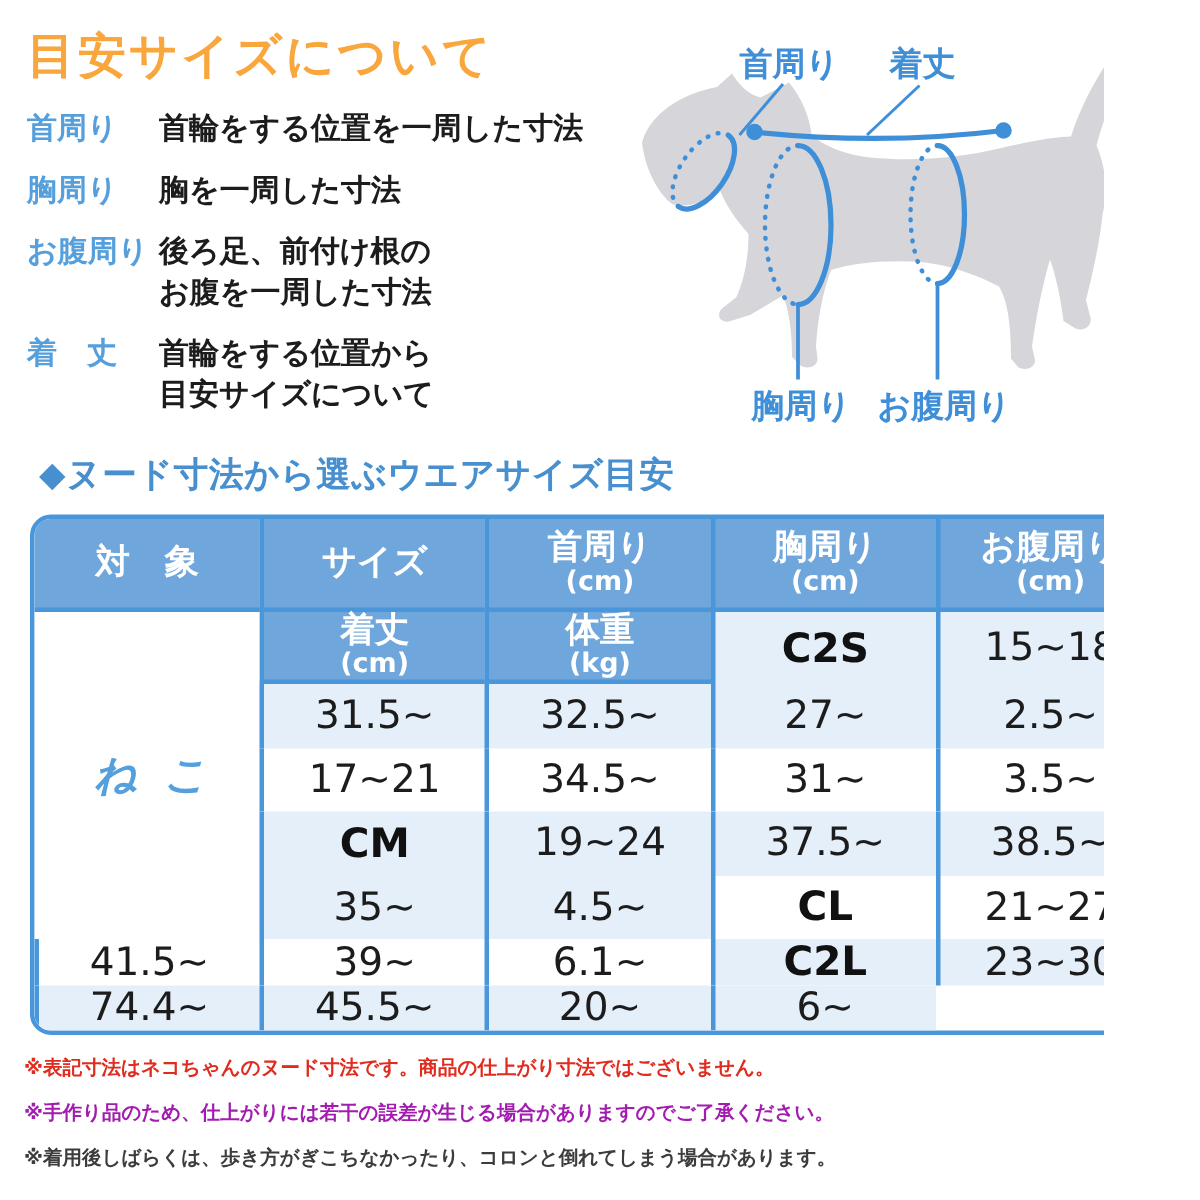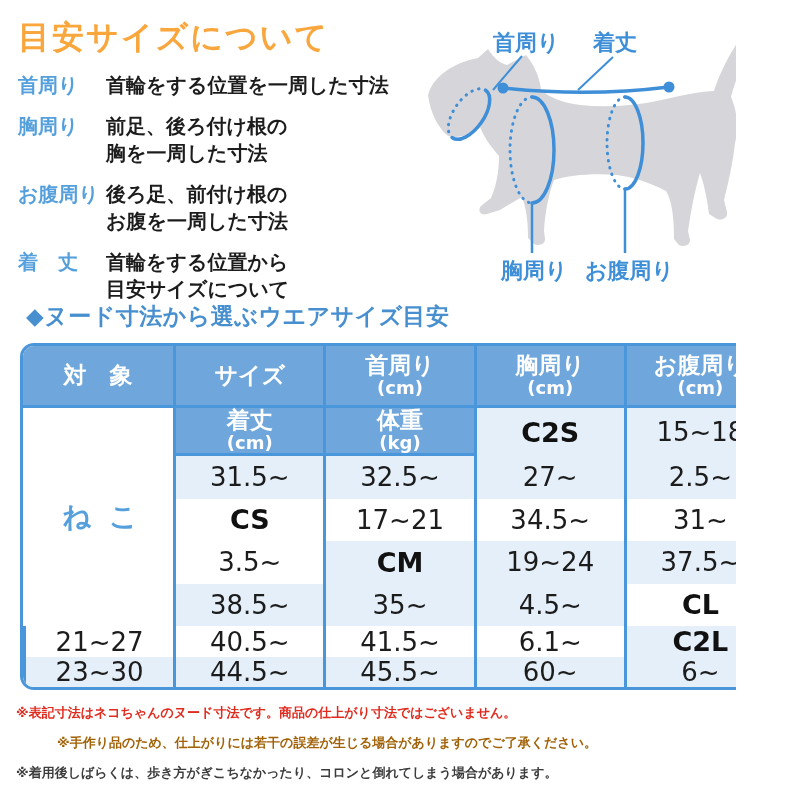--- a/index.html
+++ b/index.html
@@ -43,21 +43,21 @@
     border:3px solid var(--blue-deep);border-radius:14px;overflow:hidden;background:#fff;
     display:grid;grid-template-columns:repeat(5,1fr);grid-template-rows:62px repeat(5,1fr);}
   .th{background:var(--header-bg);border-bottom:3px solid var(--blue-deep);
     display:flex;flex-direction:column;align-items:center;justify-content:center;
     color:#fff;font-weight:bold;}
   .th-label{font-size:23px;line-height:25px;}
   .th-unit{font-size:18px;line-height:20px;font-weight:bold;}
   .bl{border-left:3px solid var(--blue-deep);}
   .cell{display:flex;align-items:center;justify-content:center;color:var(--ink);}
   .target-cell{grid-column:1;grid-row:2 / span 5;background:#fff;
-    color:var(--blue-label);font-size:28px;font-weight:bold;letter-spacing:18px;padding-left:22px;}
+    color:var(--blue-label);font-size:28px;font-weight:bold;letter-spacing:18px;padding-left:22px;font-style:italic;}
   .size-cell{font-size:27px;font-weight:bold;color:#111;text-align:center;}
   .num-cell{font-size:26px;}
   .stripe{background:var(--stripe);}
 
   .notes{position:absolute;left:16px;top:698px;width:772px;}
   .note-line{font-size:13px;font-weight:bold;line-height:30px;white-space:nowrap;}
 </style>
 </head>
 <body>
 
@@ -69,21 +69,20 @@
     <div class="def-row">
       <div class="def-term">首周り</div>
       <div class="def-desc">
         <div>首輪をする位置を一周した寸法</div>
         <div></div>
       </div>
     </div>
     <div class="def-row">
       <div class="def-term">胸周り</div>
       <div class="def-desc">
-        <div>前足、後ろ付け根の</div>
         <div>胸を一周した寸法</div>
       </div>
     </div>
     <div class="def-row">
       <div class="def-term">お腹周り</div>
       <div class="def-desc">
         <div>後ろ足、前付け根の</div>
         <div>お腹を一周した寸法</div>
       </div>
     </div>
@@ -180,46 +179,45 @@
 
     <div class="cell target-cell">ねこ</div>
 
     <div class="cell bl stripe size-cell">C2S</div>
     <div class="cell bl stripe num-cell">15~18</div>
     <div class="cell bl stripe num-cell">31.5~</div>
     <div class="cell bl stripe num-cell">32.5~</div>
     <div class="cell bl stripe num-cell">27~</div>
     <div class="cell bl stripe num-cell">2.5~</div>
 
-    <div class="cell bl size-cell">CS</div>
     <div class="cell bl num-cell">17~21</div>
     <div class="cell bl num-cell">34.5~</div>
     <div class="cell bl num-cell">31~</div>
     <div class="cell bl num-cell">3.5~</div>
 
     <div class="cell bl stripe size-cell">CM</div>
     <div class="cell bl stripe num-cell">19~24</div>
     <div class="cell bl stripe num-cell">37.5~</div>
     <div class="cell bl stripe num-cell">38.5~</div>
     <div class="cell bl stripe num-cell">35~</div>
     <div class="cell bl stripe num-cell">4.5~</div>
 
     <div class="cell bl size-cell">CL</div>
     <div class="cell bl num-cell">21~27</div>
-    <div class="cell bl num-cell">40.5~</div>
     <div class="cell bl num-cell">41.5~</div>
+    <div class="cell bl num-cell">39~</div>
     <div class="cell bl num-cell">6.1~</div>
 
     <div class="cell bl stripe size-cell">C2L</div>
     <div class="cell bl stripe num-cell">23~30</div>
-    <div class="cell bl stripe num-cell">44.5~</div>
+    <div class="cell bl stripe num-cell">74.4~</div>
     <div class="cell bl stripe num-cell">45.5~</div>
-    <div class="cell bl stripe num-cell">60~</div>
+    <div class="cell bl stripe num-cell">20~</div>
     <div class="cell bl stripe num-cell">6~</div>
   </div>
 
   <div class="notes">
     <div class="note-line" style="color: rgb(224, 43, 31);">※表記寸法はネコちゃんのヌード寸法です。商品の仕上がり寸法ではございません。</div>
-    <div class="note-line" style="color: #a16207; margin-left: 41px;">※手作り品のため、仕上がりには若干の誤差が生じる場合がありますのでご了承ください。</div>
+    <div class="note-line" style="color: #a21caf;">※手作り品のため、仕上がりには若干の誤差が生じる場合がありますのでご了承ください。</div>
     <div class="note-line" style="color: rgb(60, 60, 60);">※着用後しばらくは、歩き方がぎこちなかったり、コロンと倒れてしまう場合があります。</div>
   </div>
 
 </div>
 
 </body></html>

